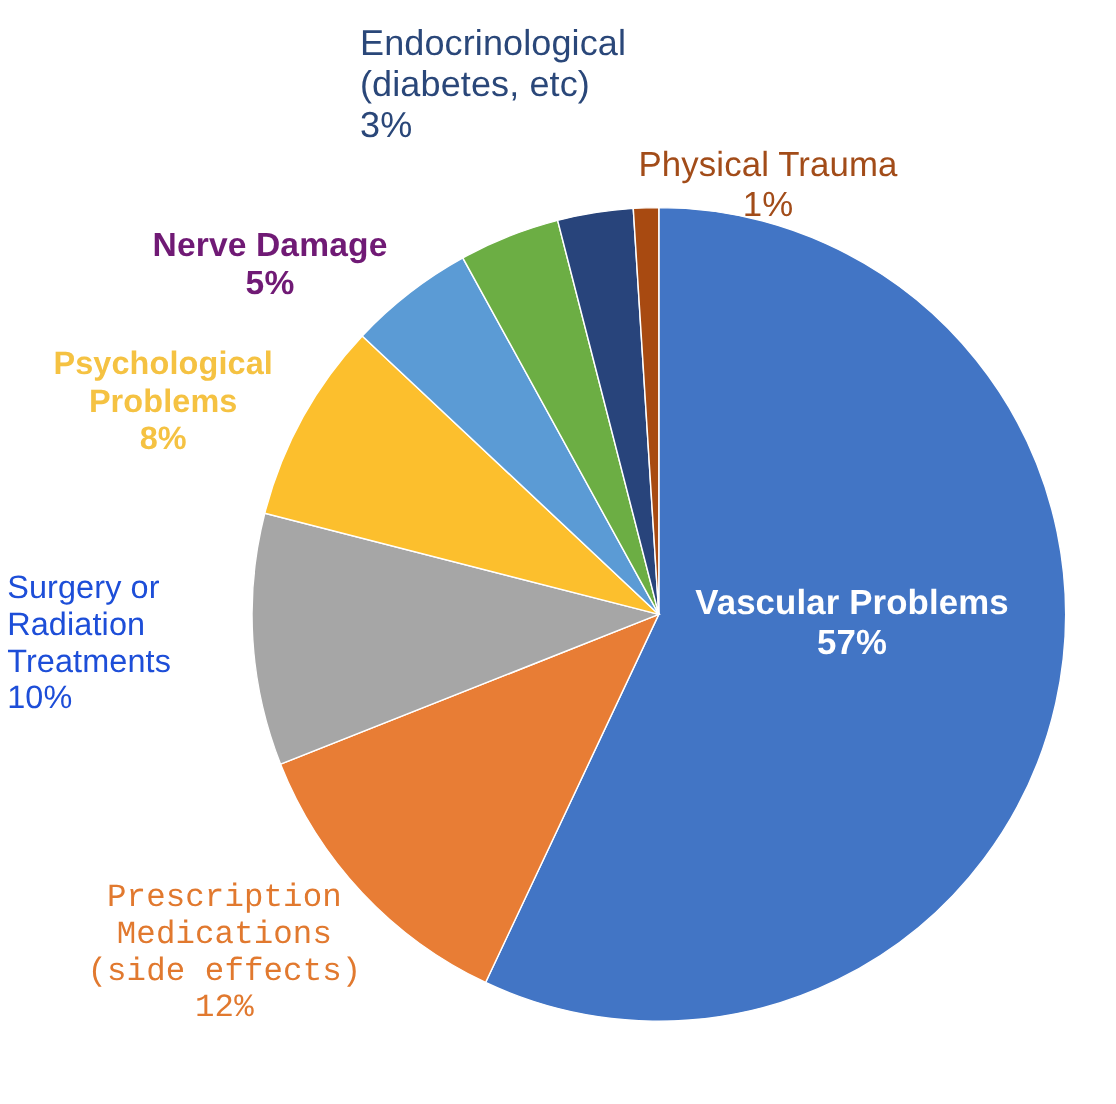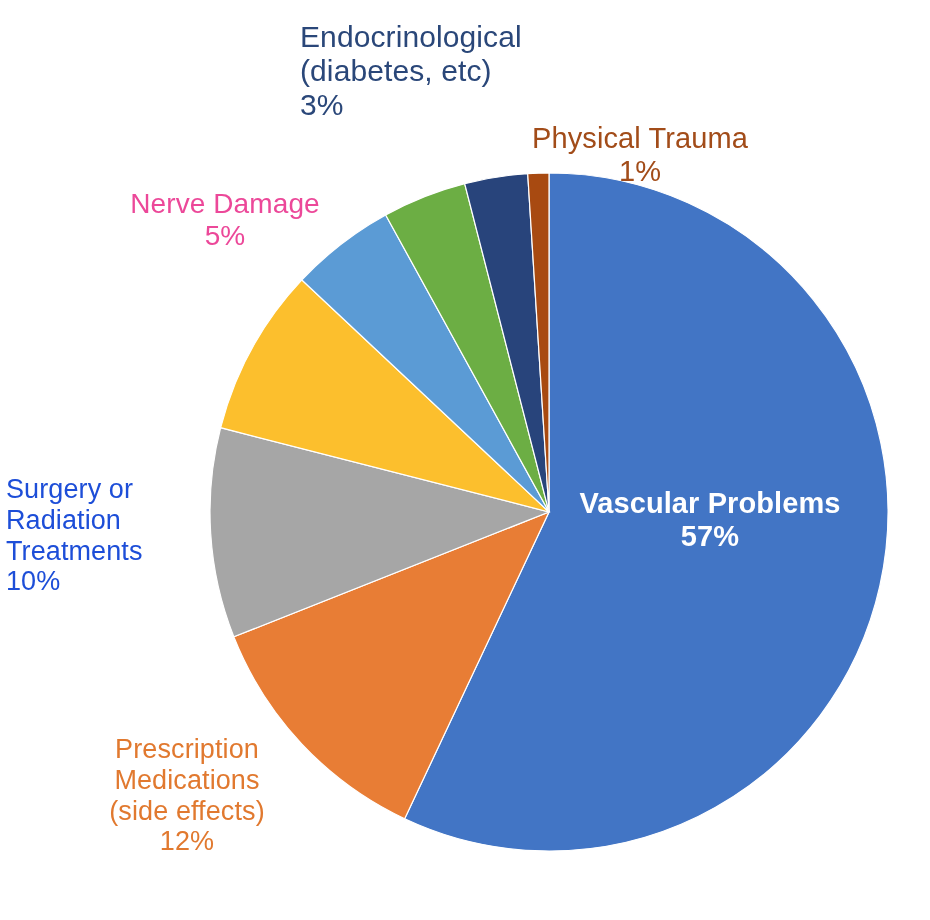--- a/index.html
+++ b/index.html
@@ -58,22 +58,22 @@
     text-align: center;
     font-size: 28px;
     font-weight: bold;
     color: #66AB45;
   }
   #lbl-nerve {
     left: 80px; top: 188px;
     width: 290px;
     text-align: center;
     font-size: 28px;
-    font-weight: normal;
-    color: #ec4899;
+    font-weight: bold;
+    color: #701a75;
   }
   #lbl-psych {
     left: 20px; top: 288px;
     width: 232px;
     text-align: center;
     font-size: 27px;
     font-weight: bold;
     color: #F5C242;
   }
   #lbl-surgery {
@@ -83,20 +83,21 @@
     font-weight: normal;
     color: #1d4ed8;
   }
   #lbl-prescription {
     left: 62px; top: 734px;
     width: 250px;
     text-align: center;
     font-size: 27px;
     font-weight: normal;
     color: #E1792F;
+    font-family: Liberation Mono, monospace;
   }
   
   #lbl-vascular {
     left: 545px; top: 487px;
     width: 330px;
     text-align: center;
     font-size: 29px;
     font-weight: bold;
     color: #ffffff;
   }
@@ -137,20 +138,23 @@
 (diabetes, etc)
 3%</div>
 
   <div class="lbl" id="lbl-trauma">Physical Trauma
 1%</div>
 
 
   <div class="lbl" id="lbl-nerve">Nerve Damage
 5%</div>
 
+  <div class="lbl" id="lbl-psych">Psychological
+Problems
+8%</div>
 
   <div class="lbl" id="lbl-surgery">Surgery or
 Radiation
 Treatments
 10%</div>
 
   <div class="lbl" id="lbl-prescription">Prescription
 Medications
 (side effects)
 12%</div>

